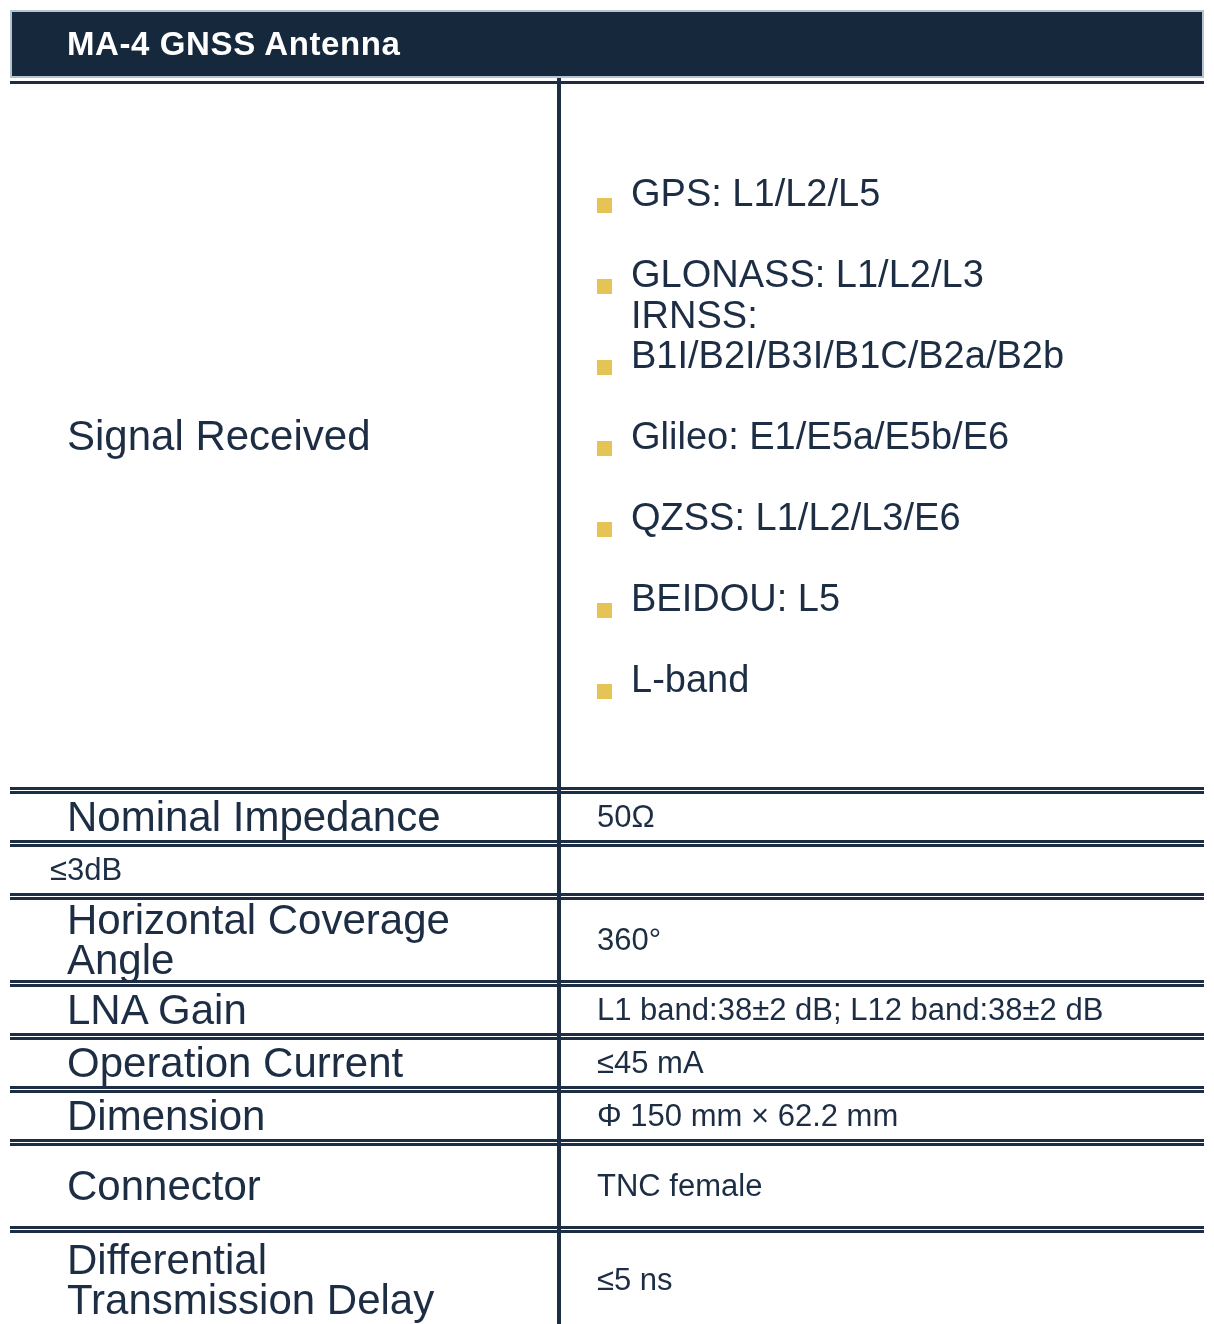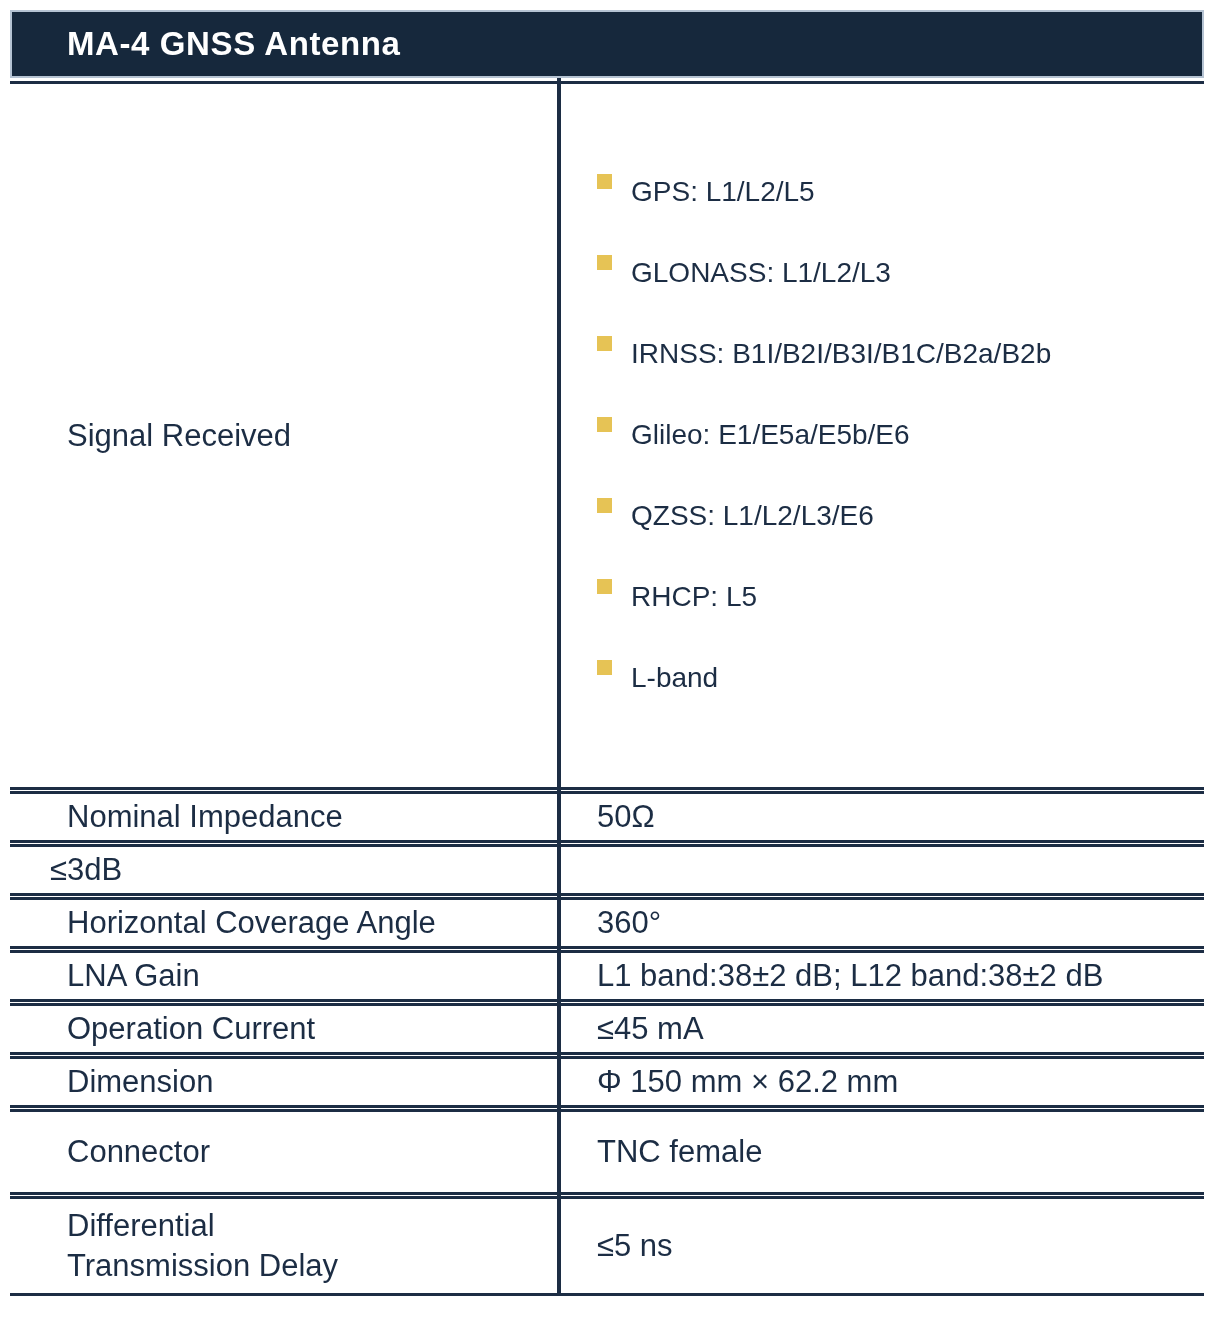--- a/index.html
+++ b/index.html
@@ -49,43 +49,43 @@
     border-top: 3px solid #1C2D44;
     border-bottom: 3px solid #1C2D44;
     margin-bottom: 1px;
     min-height: 52px;
   }
   .row:first-child { border-top: none; }
   .cell-label {
     flex: 0 0 547px;
     padding-left: 57px;
     padding-right: 10px;
-    font-size: 31px;
+    font-size: 42px;
     line-height: 40px;
     white-space: pre-line;
   }
   .cell-value {
     flex: 1 1 auto;
     padding-left: 40px;
     padding-right: 8px;
     font-size: 31px;
     line-height: 40px;
     white-space: pre-line;
   }
   .row-signal      { min-height: 303px; }
   .row-connector   { min-height: 86px; }
   .row-diff        { min-height: 100px; }
   .bullets {
     padding: 8px 0 8px 0;
   }
   .bullet-line {
     display: flex;
-    align-items: flex-start;
+    align-items: flex-end;
     height: 41px;
-    font-size: 28px;
+    font-size: 38px;
   }
   .bullet-sq {
     flex: 0 0 15px;
     width: 15px;
     height: 15px;
     background: #E6C355;
     margin-right: 19px;
     margin-top: 2px;
   }
 </style>
@@ -103,21 +103,21 @@
 
     <div class="row row-signal">
       <div class="cell-label">Signal Received</div>
       <div class="cell-value">
         <div class="bullets">
           <div class="bullet-line"><span class="bullet-sq"></span><span>GPS: L1/L2/L5</span></div>
           <div class="bullet-line"><span class="bullet-sq"></span><span>GLONASS: L1/L2/L3</span></div>
           <div class="bullet-line"><span class="bullet-sq"></span><span>IRNSS: B1I/B2I/B3I/B1C/B2a/B2b</span></div>
           <div class="bullet-line"><span class="bullet-sq"></span><span>Glileo: E1/E5a/E5b/E6</span></div>
           <div class="bullet-line"><span class="bullet-sq"></span><span>QZSS: L1/L2/L3/E6</span></div>
-          <div class="bullet-line"><span class="bullet-sq"></span><span>RHCP: L5</span></div>
+          <div class="bullet-line"><span class="bullet-sq"></span><span>BEIDOU: L5</span></div>
           <div class="bullet-line"><span class="bullet-sq"></span><span>L-band</span></div>
         </div>
       </div>
     </div>
 
     <div class="row">
       <div class="cell-label">Nominal Impedance</div>
       <div class="cell-value">50Ω</div>
     </div>
 

